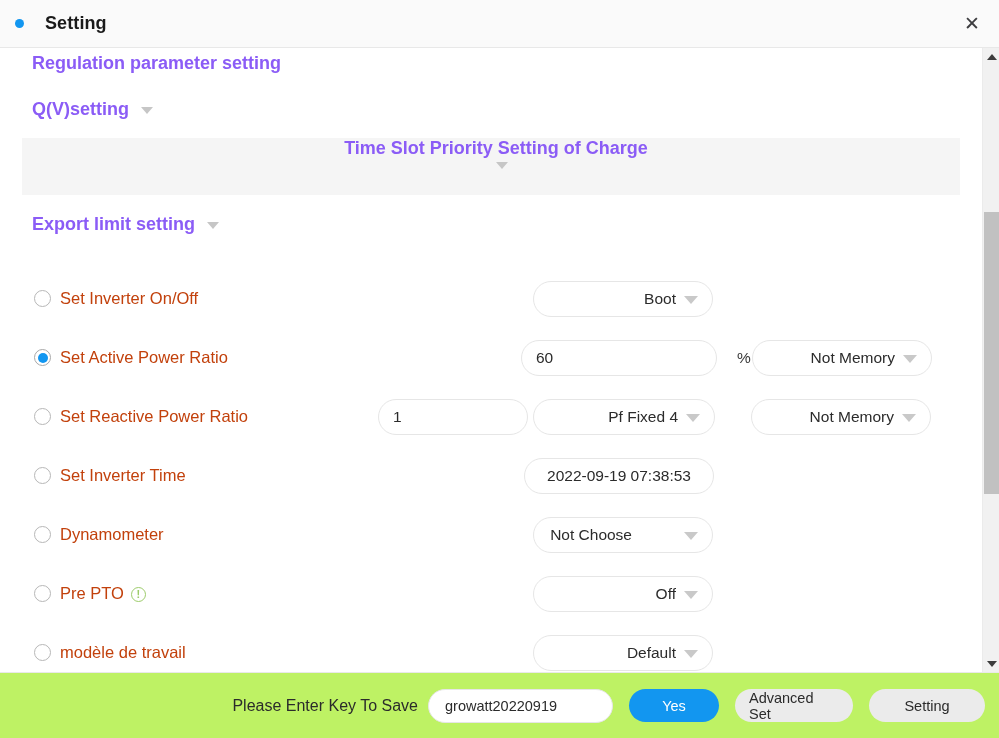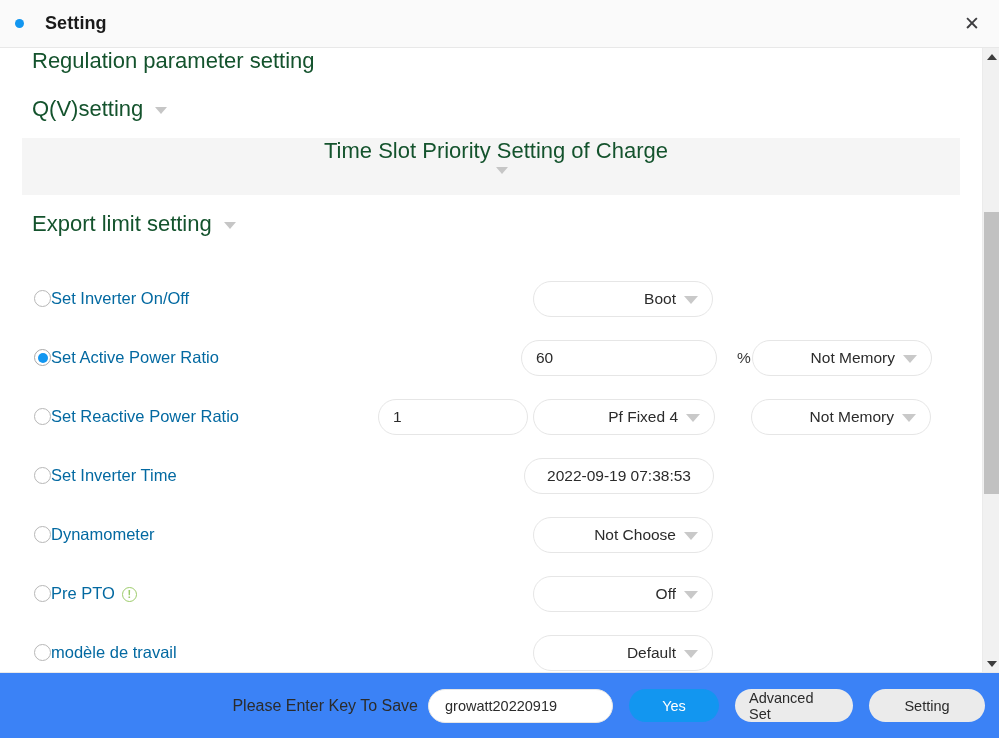--- a/index.html
+++ b/index.html
@@ -69,21 +69,21 @@
   .section-row.clipped { height: 46px; align-items: flex-end; padding-bottom: 6px;}
   .section-row.highlight {
     background: #f5f5f5;
     margin: 0 22px 0 22px;
     padding-left: 10px;
     height: 57px;
     width: 938px;
     flex-direction: column;
   }
   .section-label {
-    font-size: 22px; color: #14532d; font-weight: 400;
+    font-size: 18px; color: #8b5cf6; font-weight: 700;
   }
   .caret {
     width: 0; height: 0;
     border-left: 7px solid transparent;
     border-right: 7px solid transparent;
     border-top: 8px solid #c9c9c9;
     margin-left: 12px; margin-top: 3px;
     flex: 0 0 auto;
   }
   .caret.sm {
@@ -110,21 +110,22 @@
     display: flex; align-items: center; justify-content: center;
     cursor: pointer;
   }
   .radio.on { border-color: #a8a8a8; }
   .radio.on::after {
     content: "";
     width: 10px; height: 10px; border-radius: 50%;
     background: #1296f0;
   }
   .opt-label {
-    font-size: 16.5px; color: #0369a1;
+    font-size: 16.5px; color: #c2410c;
+    margin-left: 9px;
     white-space: nowrap;
     text-align: right;
   }
   .info-icon {
     display: inline-flex; align-items: center; justify-content: center;
     width: 15px; height: 15px; border-radius: 50%;
     border: 1.3px solid #9dcc6b;
     color: #9dcc6b; font-size: 11px; line-height: 1;
     margin-left: 7px; font-weight: bold;
     font-family: "Liberation Sans", sans-serif;
@@ -190,21 +191,21 @@
     top: 164px; height: 282px;
     background: #c1c1c1;
     cursor: pointer;
   }
 
   
   .footer {
     position: absolute;
     left: 0; bottom: 0;
     width: 999px; height: 66px;
-    background: #3b82f6;
+    background: #bef264;
     border-top: 1px solid #e9e9e9;
     display: flex; align-items: center; justify-content: flex-end;
     padding-right: 14px;
     z-index: 20;
   }
   .footer-label {
     font-size: 16px; color: #2b2b2b;
     margin-right: 10px;
   }
   .key-input {
@@ -297,21 +298,21 @@
         <div class="opt-row">
           <div class="radio"></div>
           <span class="opt-label">Set Inverter Time</span>
           <div class="ctrl pill center" style="left: 524px; width: 190px;">
             <span class="val">2022-09-19 07:38:53</span>
           </div>
         </div>
         <div class="opt-row">
           <div class="radio"></div>
           <span class="opt-label">Dynamometer</span>
-          <div class="ctrl pill select" style="left: 533px; width: 180px;">
+          <div class="ctrl pill select" style="left: 533px; width: 180px; gap: 44px;">
             <span class="val">Not Choose</span>
             <span class="caret" style="margin-left: 8px;"></span>
           </div>
         </div>
         <div class="opt-row">
           <div class="radio"></div>
           <span class="opt-label">Pre PTO</span>
           <span class="info-icon">!</span>
           <div class="ctrl pill select" style="left: 533px; width: 180px;">
             <span class="val">Off</span>

